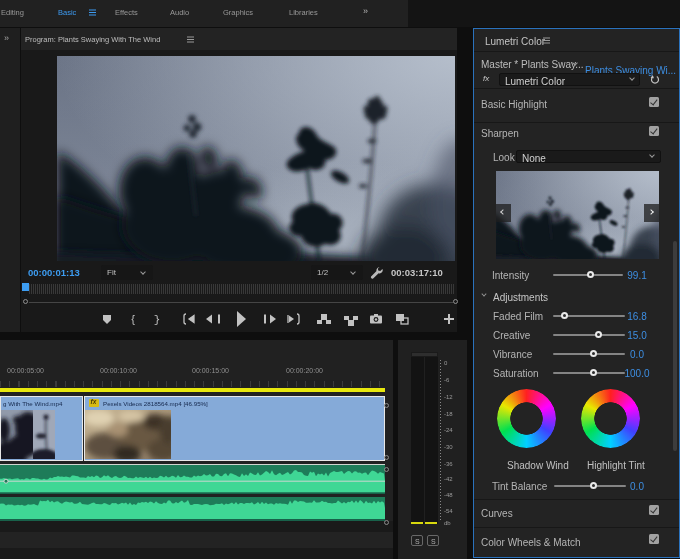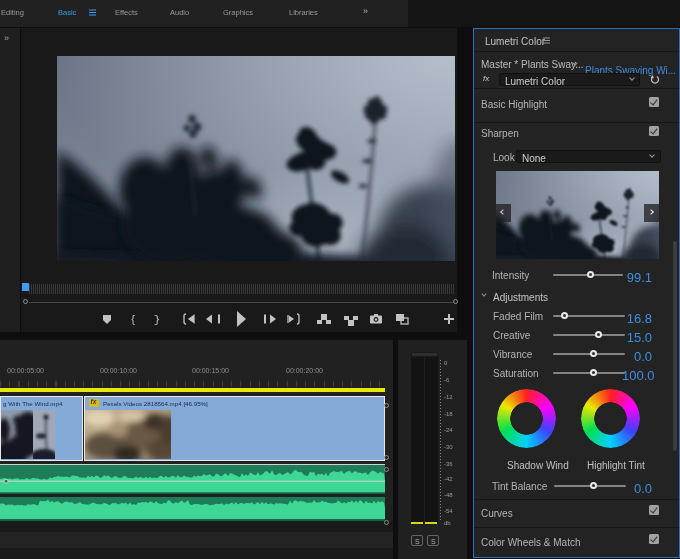--- a/index.html
+++ b/index.html
@@ -31,21 +31,21 @@
 .clip{position:absolute;top:0;height:65px;background:#85aad8;border:1px solid #e8e8e8}
 .clab{position:absolute;top:2.5px;font-size:6.2px;color:#16294d;white-space:nowrap;overflow:hidden}
 #a1{position:absolute;left:0;top:124px;width:385px;height:29px;background:#1e7c59;border-top:1px solid #cfd4cf}
 #a2{position:absolute;left:0;top:157px;width:385px;height:24px;background:#1e7c59}
 
 #meters{left:398px;top:340px;width:69px;height:219px;background:#202020}
 .mlab{position:absolute;font-size:6px;color:#9a9a9a}
 
 #lumetri{left:473px;top:28px;width:207px;height:530px;background:#232323;border:1px solid #2a72bd}
 .ltxt{position:absolute;font-size:10px;color:#b5b5b5}
-.lval{position:absolute;font-size:13px;color:#3d8ee2;text-align:right;width:30px}
+.lval{position:absolute;font-size:10px;color:#3d8ee2;text-align:center;width:30px}
 .cb{position:absolute;width:10px;height:10px;background:#a2a2a2;border-radius:1.5px}
 .cb:after{content:"";position:absolute;left:2.6px;top:1.4px;width:3px;height:5.5px;border-right:1.5px solid #333;border-bottom:1.5px solid #333;transform:rotate(38deg)}
 .div{position:absolute;left:0;width:205px;height:1px;background:#171717}
 .track{position:absolute;height:1.5px;background:#848484;border-radius:1px}
 .knob{position:absolute;width:7px;height:7px;border-radius:50%;background:#e9e9e9}
 .knob:after{content:"";position:absolute;left:2px;top:2px;width:3px;height:3px;border-radius:50%;background:#2c2c2c}
 .ddown{position:absolute;background:#1a1a1a;border:1px solid #111;border-radius:2px}
 .chev{position:absolute;width:4px;height:4px;border-right:1px solid #9a9a9a;border-bottom:1px solid #9a9a9a;transform:rotate(45deg)}
 .wheel{position:absolute;width:59px;height:59px;border-radius:50%;background:conic-gradient(from 0deg,#ff2020,#ff00ff,#4040ff,#00d0ff,#00e050,#e8e800,#ff2020);-webkit-mask:radial-gradient(circle closest-side,transparent 54%,#000 56%)}
 </style></head>
@@ -65,20 +65,30 @@
     <span style="left:115px">Effects</span>
     <span style="left:170px">Audio</span>
     <span style="left:223px">Graphics</span>
     <span style="left:289px">Libraries</span>
     <span style="left:363px;font-size:9px;top:6px;color:#b5b5b5">»</span>
   </div>
   <div class="abs" id="leftstrip">
       <span style="position:absolute;left:4px;top:5px;font-size:9px;color:#a5a5a5">»</span>
     </div>
   <div class="abs" id="monitor">
+    <div class="abs" id="monhead">
+        <span class="t">Program: Plants Swaying With The Wind</span>
+      <svg class="abs" style="left:166px;top:8px" width="7" height="7">
+          <g stroke="#9a9a9a" stroke-width="1">
+            <line x1="0" y1="1" x2="7" y2="1"></line>
+            <line x1="0" y1="3.5" x2="7" y2="3.5"></line>
+            <line x1="0" y1="6" x2="7" y2="6"></line>
+          </g>
+        </svg>
+    </div>
     <div class="abs" id="video"><svg width="398" height="205" viewBox="0 0 398 205" preserveAspectRatio="xMidYMid slice">
 <defs>
 <radialGradient id="tla" cx="0" cy="0" r="1.1">
               <stop offset="0" stop-color="#6b7486" stop-opacity=".95"></stop>
               <stop offset="1" stop-color="#6b7486" stop-opacity="0"></stop>
             </radialGradient>
 <radialGradient id="tra" cx="1" cy="0" r="1">
               <stop offset="0" stop-color="#b7c0cd" stop-opacity=".95"></stop>
               <stop offset="1" stop-color="#b7c0cd" stop-opacity="0"></stop>
             </radialGradient>
@@ -147,20 +157,33 @@
 <ellipse cx="315" cy="85" rx="4.5" ry="2"></ellipse>
             <ellipse cx="310" cy="105" rx="4.5" ry="2"></ellipse>
             <ellipse cx="306" cy="130" rx="4" ry="2"></ellipse>
 </g>
 <g filter="url(#b9a)">
 <ellipse cx="376" cy="180" rx="55" ry="52" fill="#343c4a" opacity=".95"></ellipse>
 <ellipse cx="404" cy="145" rx="30" ry="62" fill="#4b5466" opacity=".6"></ellipse>
 <ellipse cx="348" cy="200" rx="44" ry="30" fill="#232936"></ellipse>
 </g>
 </svg></div>
+    <div class="abs" id="ctrl">
+      <span class="tc blue" style="left:7px">00:00:01:13</span>
+      <div class="abs" style="left:80px;top:3px;width:52px;height:15px;background:#161616;border-radius:2px"></div>
+      <span class="tc" style="left:86px;color:#c0c0c0;font-weight:normal;font-size:8px;top:6px">Fit</span>
+      <div class="chev" style="left:120px;top:8px"></div>
+      <div class="abs" style="left:290px;top:3px;width:52px;height:15px;background:#161616;border-radius:2px"></div>
+      <span class="tc" style="left:296px;color:#c0c0c0;font-weight:normal;font-size:8px;top:6px">1/2</span>
+      <div class="chev" style="left:330px;top:8px"></div>
+      <svg class="abs" style="left:349px;top:4px" width="13" height="13" viewBox="0 0 13 13">
+          <path d="M9.5 1.2a3.1 3.1 0 0 0-3 3.9L1.6 10a1.5 1.5 0 1 0 2.1 2.1l4.9-4.9a3.1 3.1 0 0 0 3.8-4.3L10.3 5 8.2 4.6 7.9 2.5z" fill="#b9b9b9"></path>
+        </svg>
+      <span class="tc grey" style="left:370px">00:03:17:10</span>
+    </div>
     <div class="abs" id="scrub">
       <div class="abs" style="left:1px;top:0;width:7px;height:8px;background:#3d9df2"></div>
       <div class="abs" style="left:8px;top:1px;width:426px;height:10px;background:repeating-linear-gradient(90deg,#383838 0 1px,transparent 1px 2px)"></div>
       <div class="abs" style="left:8px;top:18.5px;width:424px;height:1px;background:#454545"></div>
       <div class="abs" style="left:2px;top:16px;width:5px;height:5px;border:1px solid #8f8f8f;border-radius:50%"></div>
       <div class="abs" style="left:432px;top:16px;width:5px;height:5px;border:1px solid #8f8f8f;border-radius:50%"></div>
     </div>
     <div class="abs" id="transport">
       <svg width="436" height="25" viewBox="0 0 436 25">
         <g fill="#c2c2c2" stroke="none">

